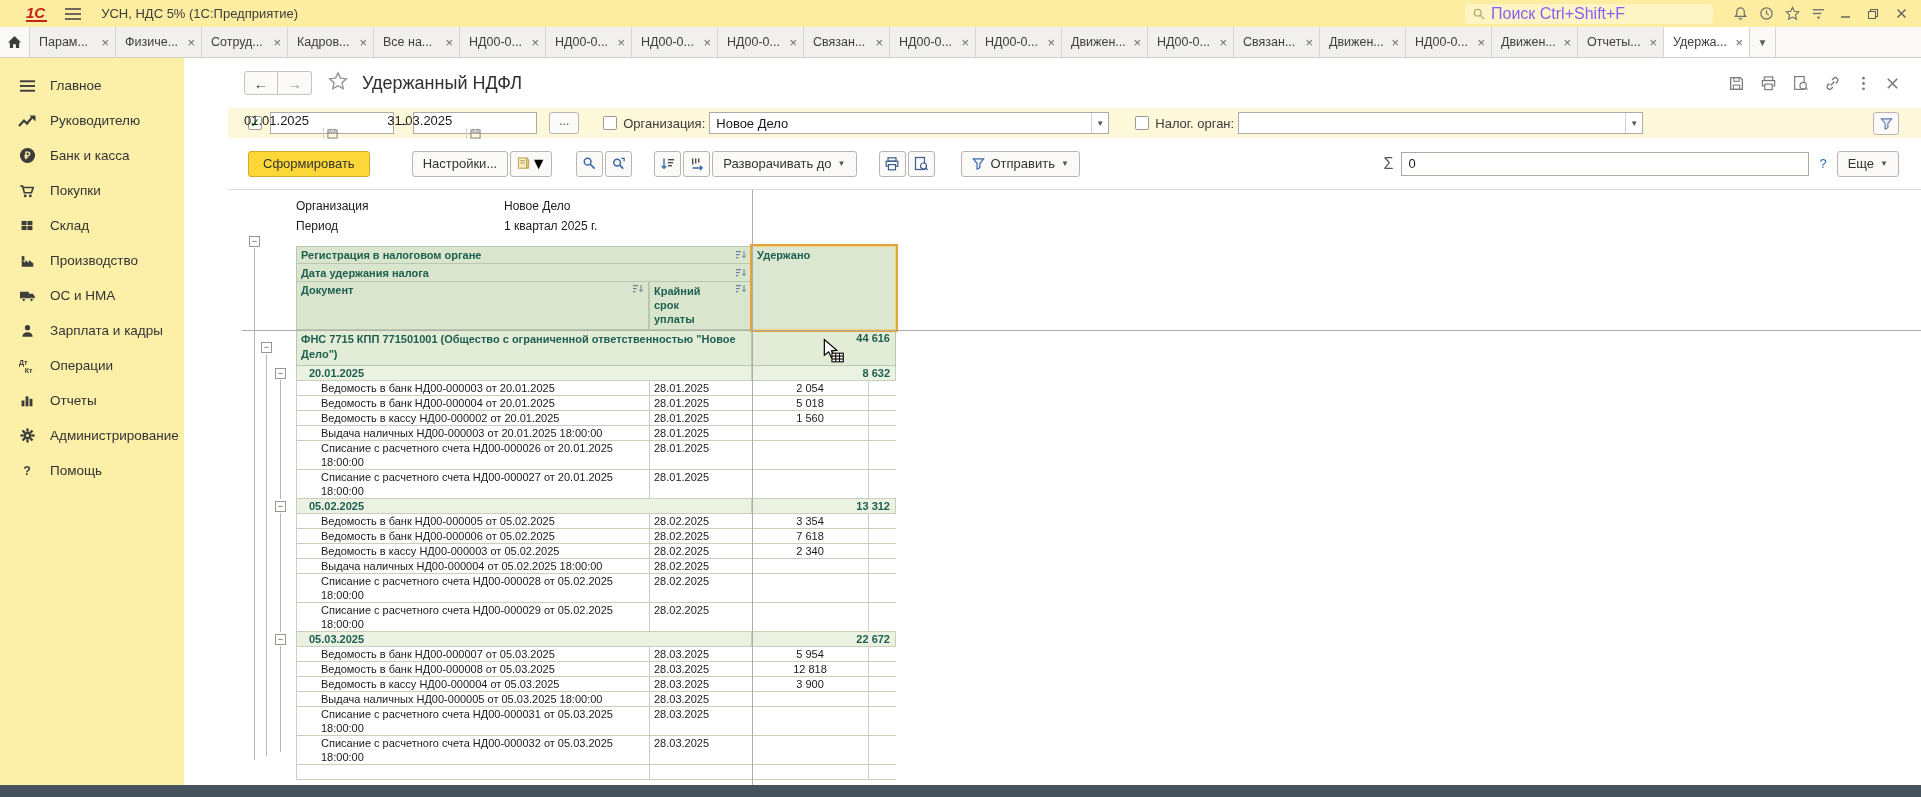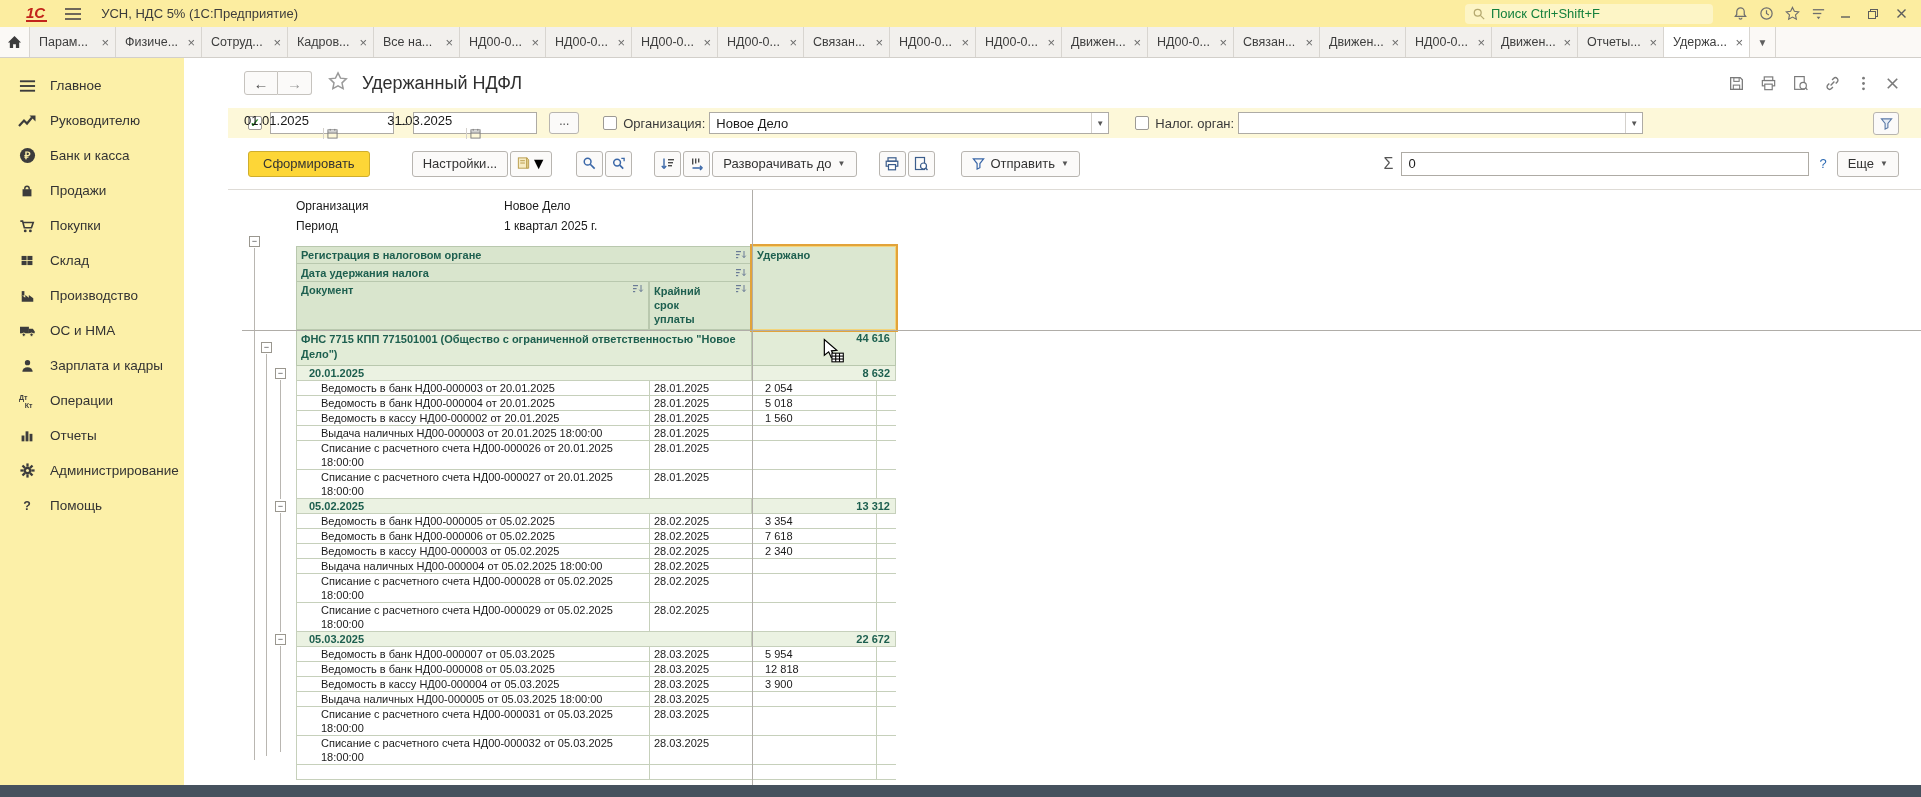--- a/index.html
+++ b/index.html
@@ -8,21 +8,21 @@
 
   
   .titlebar { height:27px; background:#fceda0; display:flex; align-items:center; }
   .logo { color:#c2231b; font-weight:bold; font-style:italic; font-size:15px; margin-left:26px;
           border-bottom:2px solid #c2231b; line-height:14px; padding:0 2px 0 0; }
   .burger { width:16px; height:12px; margin-left:18px; display:flex; flex-direction:column; justify-content:space-between; cursor:pointer; }
   .burger i { display:block; height:2px; background:#6f675a; }
   .win-title { font-size:13px; color:#3c3c3c; margin-left:20px; }
   .tb-spacer { flex:1; }
   .searchbox { width:248px; height:20px; background:#fdf5c6; border-radius:4px; display:flex; align-items:center;
-               padding:0 8px; color:#15803d; font-size:13px; margin-right:14px; }
+               padding:0 8px; color:#8b5cf6; font-size:16px; margin-right:14px; }
   .searchbox svg { margin-right:6px; flex:none; }
   .tb-ico { width:26px; height:20px; display:flex; align-items:center; justify-content:center; cursor:pointer; }
   .win-ctl { width:28px; height:20px; display:flex; align-items:center; justify-content:center; color:#5d5d5d; cursor:pointer; }
   .win-ctl.close { margin-right:6px; }
 
   
   .tabbar { height:31px; background:#fbf9f6; border-bottom:1px solid #d2cfca; display:flex; align-items:stretch; }
   .home-tab { width:30px; display:flex; align-items:center; justify-content:center; border-right:1px solid #d8d5d0; cursor:pointer; }
   #tabs { display:flex; }
   .tab { width:86px; background:#f2f0ed; border-right:1px solid #d8d5d0; display:flex; align-items:center;
@@ -107,21 +107,21 @@
   .trow .tc1 { width:456px; padding:2px 4px; color:#1d5f4f; font-weight:bold; line-height:15px; border-right:1px solid #b9c8ae; }
   .trow .tc3 { width:144px; padding:2px 5px; color:#1d5f4f; font-weight:bold; text-align:right; border-right:1px solid #b9c8ae; }
   .ghead { display:flex; background:#ebf2e2; border-left:1px solid #c6d0bb; border-bottom:1px solid #c6d0bb; height:15px; }
   .ghead .gc1 { width:456px; padding:0 4px 0 12px; color:#1d5f4f; font-weight:bold; line-height:14px; border-right:1px solid #c6d0bb; }
   .ghead .gc3 { width:144px; padding:0 5px; color:#1d5f4f; font-weight:bold; text-align:right; line-height:14px; border-right:1px solid #c6d0bb; }
   .drow { display:flex; background:#fff; border-left:1px solid #c6d0bb; border-bottom:1px solid #c6d0bb; min-height:15px; }
   .drow.dbl { min-height:29px; }
   .dc { border-right:1px solid #c6d0bb; line-height:14px; padding:0 4px; color:#1a1a1a; }
   .dc1 { width:353px; padding-left:24px; }
   .dc2 { width:103px; }
-  .dc3 { width:116px; text-align:left; padding-right:5px;margin-left:8px; }
+  .dc3 { width:116px; text-align:center; padding-right:5px; }
 
   .minusbox { position:absolute; width:11px; height:11px; background:#fff; border:1px solid #9a978f;
               font-size:9px; line-height:9px; text-align:center; color:#444; cursor:pointer; z-index:3; }
   .gutline { position:absolute; width:1px; background:#b9b6b1; z-index:2; }
   .vsplit { position:absolute; left:524px; top:0; width:1px; height:595px; background:#b0ada8; z-index:4; }
   .hsplit { position:absolute; left:14px; top:140px; width:1698px; height:1px; background:#b0ada8; z-index:4; }
 
   .vscroll { position:absolute; left:1716px; top:0; width:16px; height:595px; background:#f2f0ed; border:1px solid #dcd9d4; }
   .vthumb { margin:2px; height:72px; background:#cdc9c3; border-radius:2px; cursor:pointer; }
 
@@ -311,29 +311,20 @@
                  <span class="sb-label">Руководителю</span>
       </div>
       <div class="sb-item">
         <span class="icn">
           <svg width="17" height="17" viewBox="0 0 18 18">
             <circle cx="9" cy="9" r="8" fill="#3c3c3c"></circle>
             <text x="9" y="13" font-size="11" fill="#fcf0a8" text-anchor="middle" font-family="sans-serif" font-weight="bold">₽</text>
           </svg>
         </span>
                  <span class="sb-label">Банк и касса</span>
-      </div>
-      <div class="sb-item">
-        <span class="icn">
-          <svg width="16" height="16" viewBox="0 0 18 18">
-            <path d="M4 7 h10 v8 h-10 z" fill="#3c3c3c"></path>
-            <path d="M6.5 7.5 v-1 a2.5 2.8 0 0 1 5 0 v1" fill="none" stroke="#3c3c3c" stroke-width="1.6"></path>
-          </svg>
-        </span>
-                 <span class="sb-label">Продажи</span>
       </div>
       <div class="sb-item">
         <span class="icn">
           <svg width="18" height="16" viewBox="0 0 18 18">
             <path d="M1.5 3.5 h2.5 l2 7.5 h8 l2 -6 H5" fill="none" stroke="#3c3c3c" stroke-width="1.8"></path>
             <circle cx="7" cy="14.5" r="1.6" fill="#3c3c3c"></circle>
             <circle cx="12.8" cy="14.5" r="1.6" fill="#3c3c3c"></circle>
           </svg>
         </span>
                  <span class="sb-label">Покупки</span>

